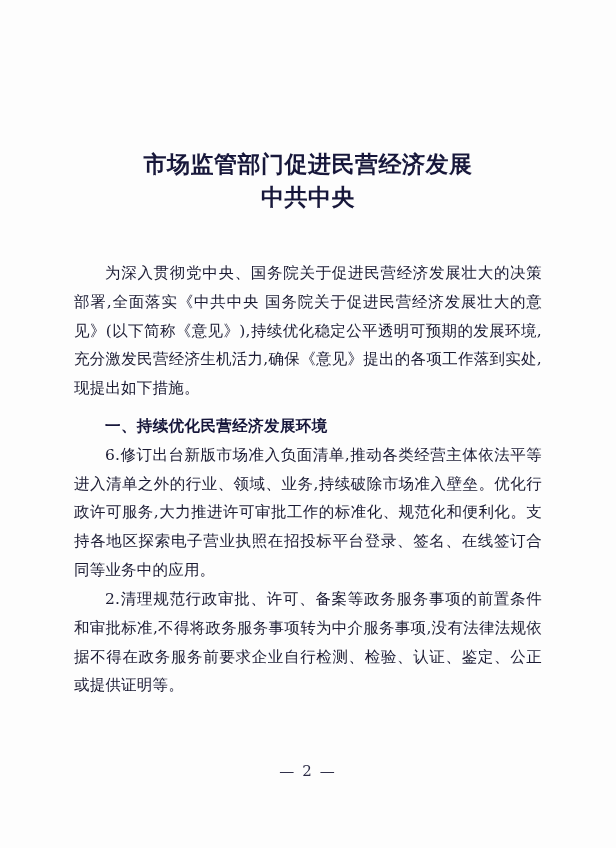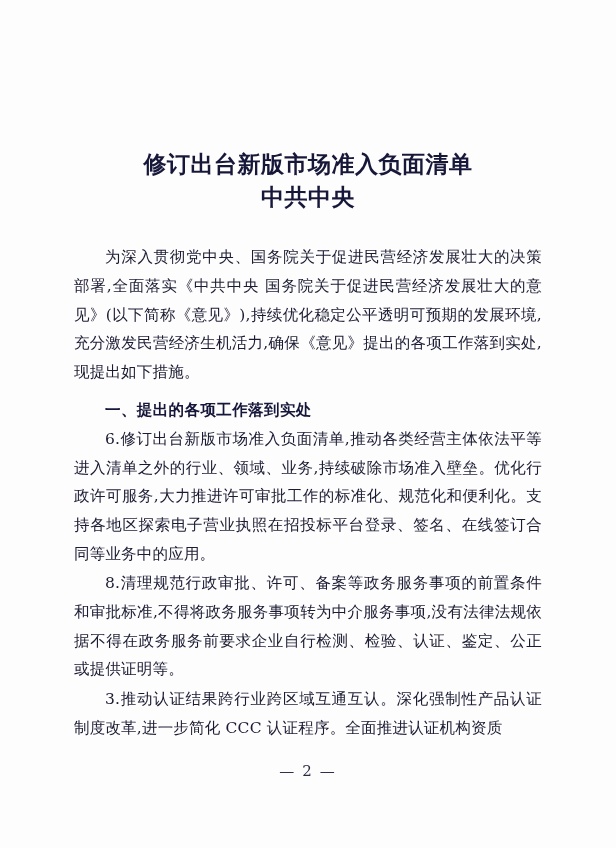--- a/index.html
+++ b/index.html
@@ -35,21 +35,21 @@
     font-size: 23px;
     line-height: 1.42;
     letter-spacing: 0.5px;
     color: #17173a;
     margin: 0;
   }
   .doc-title .line2 {
     display: block;
   }
   .body-block {
-    margin-top: 30px;
+    margin-top: 46px;
   }
   p.para {
     margin: 0 0 1px 0;
     font-size: 15.5px;
     line-height: 1.85;
     text-align: justify;
     text-justify: inter-ideograph;
     text-indent: 2em;
     color: #1b1b33;
     letter-spacing: 0.2px;
@@ -80,33 +80,32 @@
   }
 </style>
 </head>
 <body>
 
 <div class="page">
 
   <div class="content">
 
     <h1 class="doc-title">
-      <span>修订出台新版市场准入负面清单</span>
+      <span>市场监管部门促进民营经济发展</span>
       <span class="line2">中共中央</span>
     </h1>
 
     <div class="body-block">
 
       <p class="para">为深入贯彻党中央、国务院关于促进民营经济发展壮大的决策部署,全面落实《中共中央 国务院关于促进民营经济发展壮大的意见》(以下简称《意见》),持续优化稳定公平透明可预期的发展环境,充分激发民营经济生机活力,确保《意见》提出的各项工作落到实处,现提出如下措施。</p>
 
-      <p class="section-heading">一、提出的各项工作落到实处</p>
+      <p class="section-heading">一、持续优化民营经济发展环境</p>
 
       <p class="para">6.修订出台新版市场准入负面清单,推动各类经营主体依法平等进入清单之外的行业、领域、业务,持续破除市场准入壁垒。优化行政许可服务,大力推进许可审批工作的标准化、规范化和便利化。支持各地区探索电子营业执照在招投标平台登录、签名、在线签订合同等业务中的应用。</p>
-      <p class="para">8.清理规范行政审批、许可、备案等政务服务事项的前置条件和审批标准,不得将政务服务事项转为中介服务事项,没有法律法规依据不得在政务服务前要求企业自行检测、检验、认证、鉴定、公正或提供证明等。</p>
-      <p class="para">3.推动认证结果跨行业跨区域互通互认。深化强制性产品认证制度改革,进一步简化 CCC 认证程序。全面推进认证机构资质</p>
+      <p class="para">2.清理规范行政审批、许可、备案等政务服务事项的前置条件和审批标准,不得将政务服务事项转为中介服务事项,没有法律法规依据不得在政务服务前要求企业自行检测、检验、认证、鉴定、公正或提供证明等。</p>
 
     </div>
   </div>
 
   <div class="page-number">
     <span class="dash">—</span><span>2</span><span class="dash">—</span>
   </div>
 
 </div>
 

